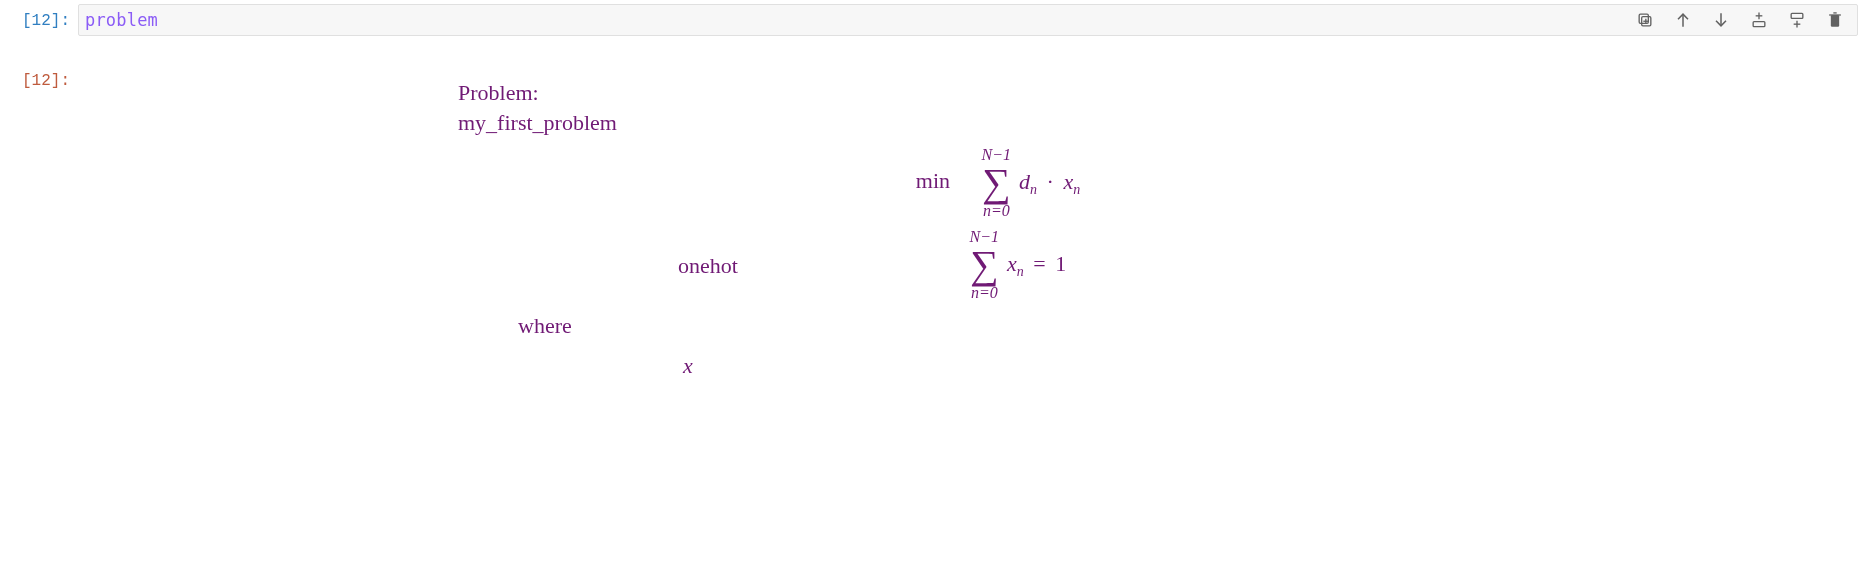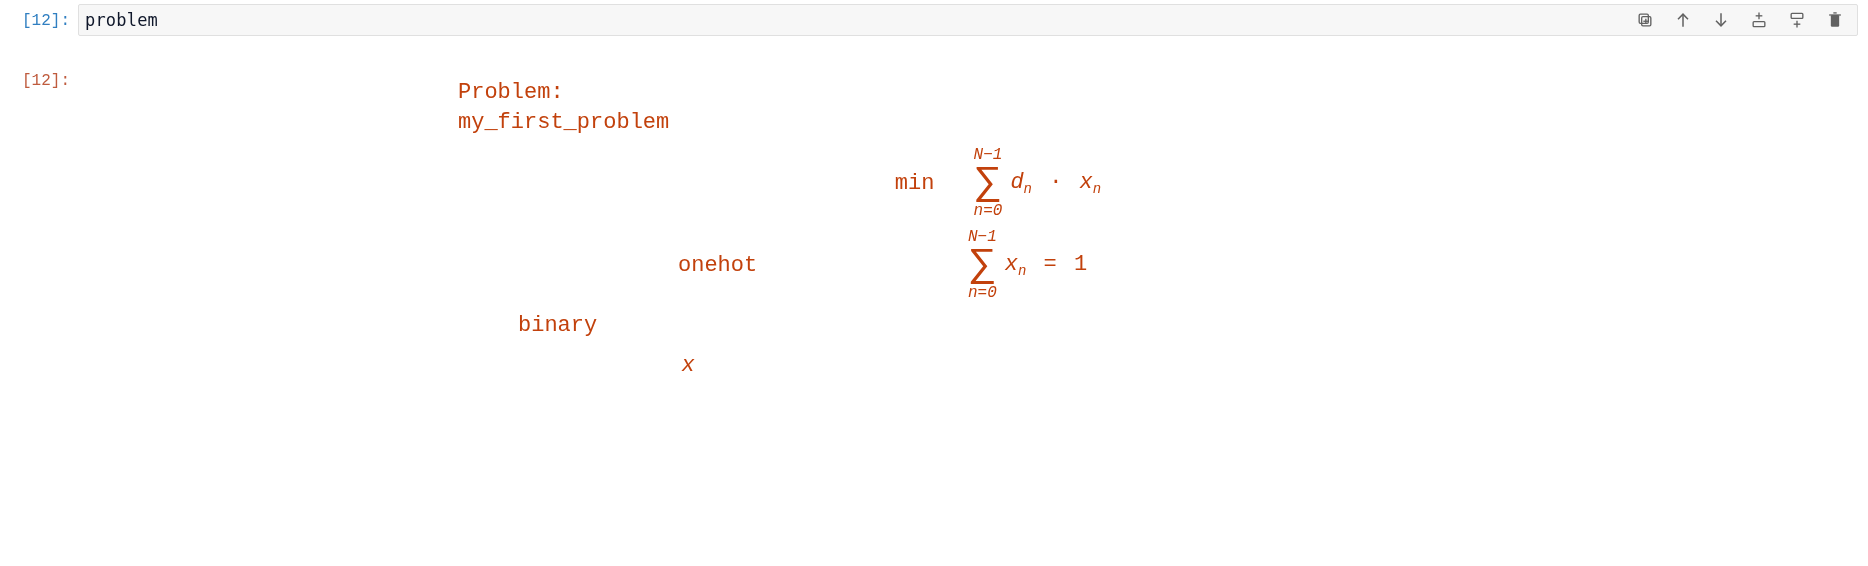--- a/index.html
+++ b/index.html
@@ -32,45 +32,45 @@
       background: #f7f7f7;
       border: 1px solid #e0e0e0;
       border-radius: 2px;
       padding: 4px 6px;
       min-height: 32px;
     }
     .code-text {
       flex: 1 1 auto;
       font-family: ui-monospace, SFMono-Regular, Menlo, Monaco, Consolas, monospace;
       font-size: 17px;
-      color: #0f172a;
+      color: #8b5cf6;
       letter-spacing: .2px;
       white-space: pre;
     }
 
     .cell-toolbar {
       display: flex;
       gap: 18px;
       padding: 0 6px 0 14px;
       color: #616161;
     }
     .tb-btn {
       width: 20px; height: 20px;
       display: flex; align-items: center; justify-content: center;
       cursor: pointer;
     }
     .tb-btn svg { width: 20px; height: 20px; display: block; }
 
     
     .out-holder { padding: 4px 0 0 0; }
     .math-block {
-      font-family: Liberation Mono, monospace;
+      font-family: Liberation Serif, serif;
       font-size: 22px;
       line-height: 1.35;
-      color: #c2410c;
+      color: #701a75;
       margin-left: 380px;   
       width: 820px;
     }
 
     .row { display: flex; align-items: center; margin: 10px 0; }
     .lbl {
       flex: 0 0 260px;
       text-align: left;
       padding-right: 20px;
     }
@@ -207,21 +207,21 @@
             <span>
               <span class="mi">x</span><span class="sub">n</span>
               <span class="op">=</span>
               <span>1</span>
             </span>
           </span>
         </div>
       </div>
 
       <div class="row">
-        <div class="lbl indent1">binary</div>
+        <div class="lbl indent1">where</div>
         <div class="expr"></div>
       </div>
 
       <div class="row">
         <div class="lbl indent2 mi" style="text-align:center">x</div>
       </div>
 
     </div>
   </div>
 </div>

